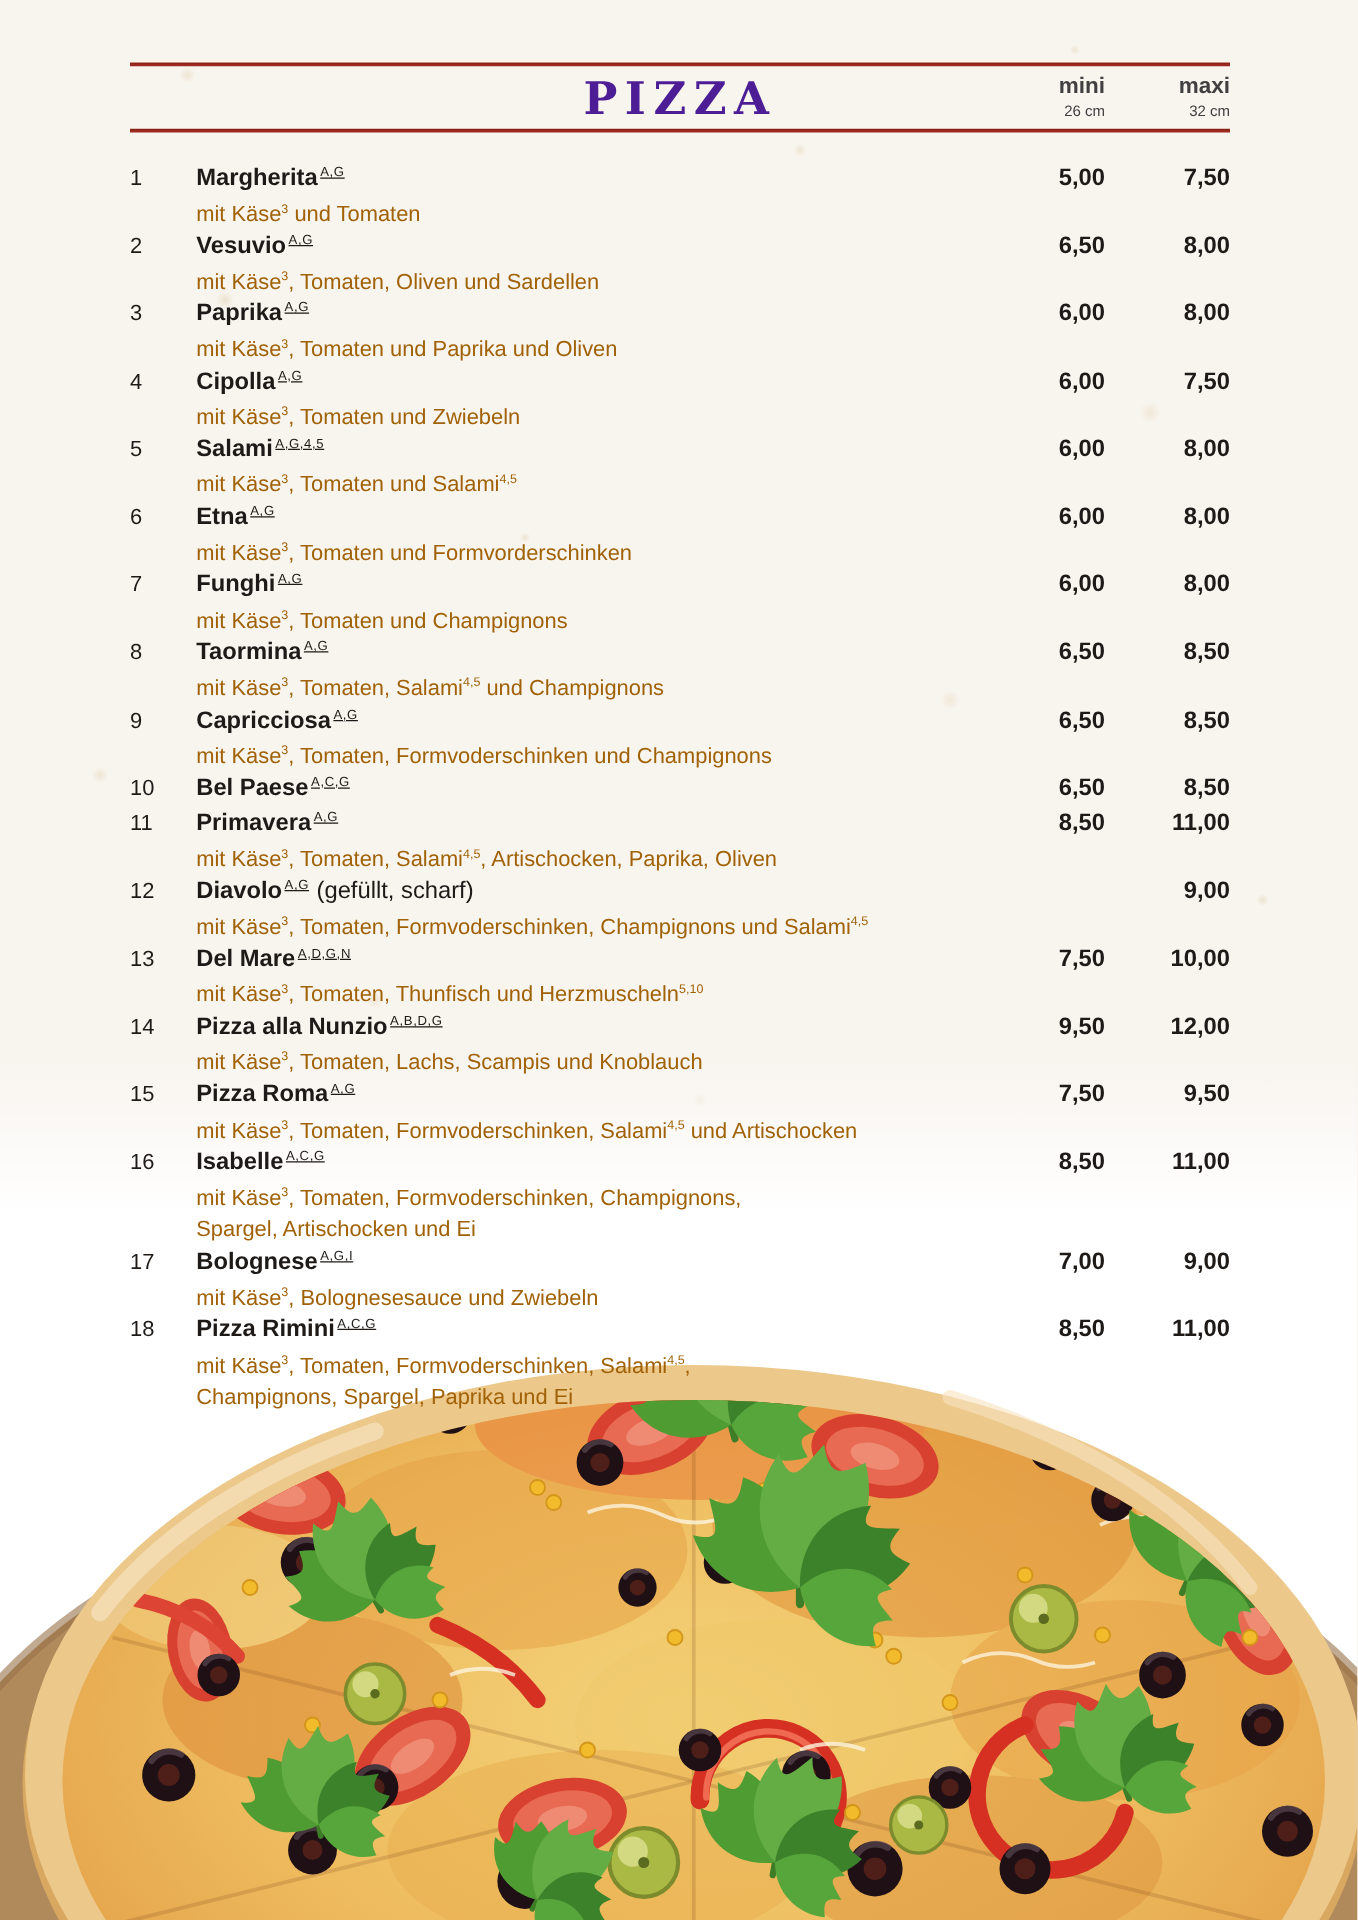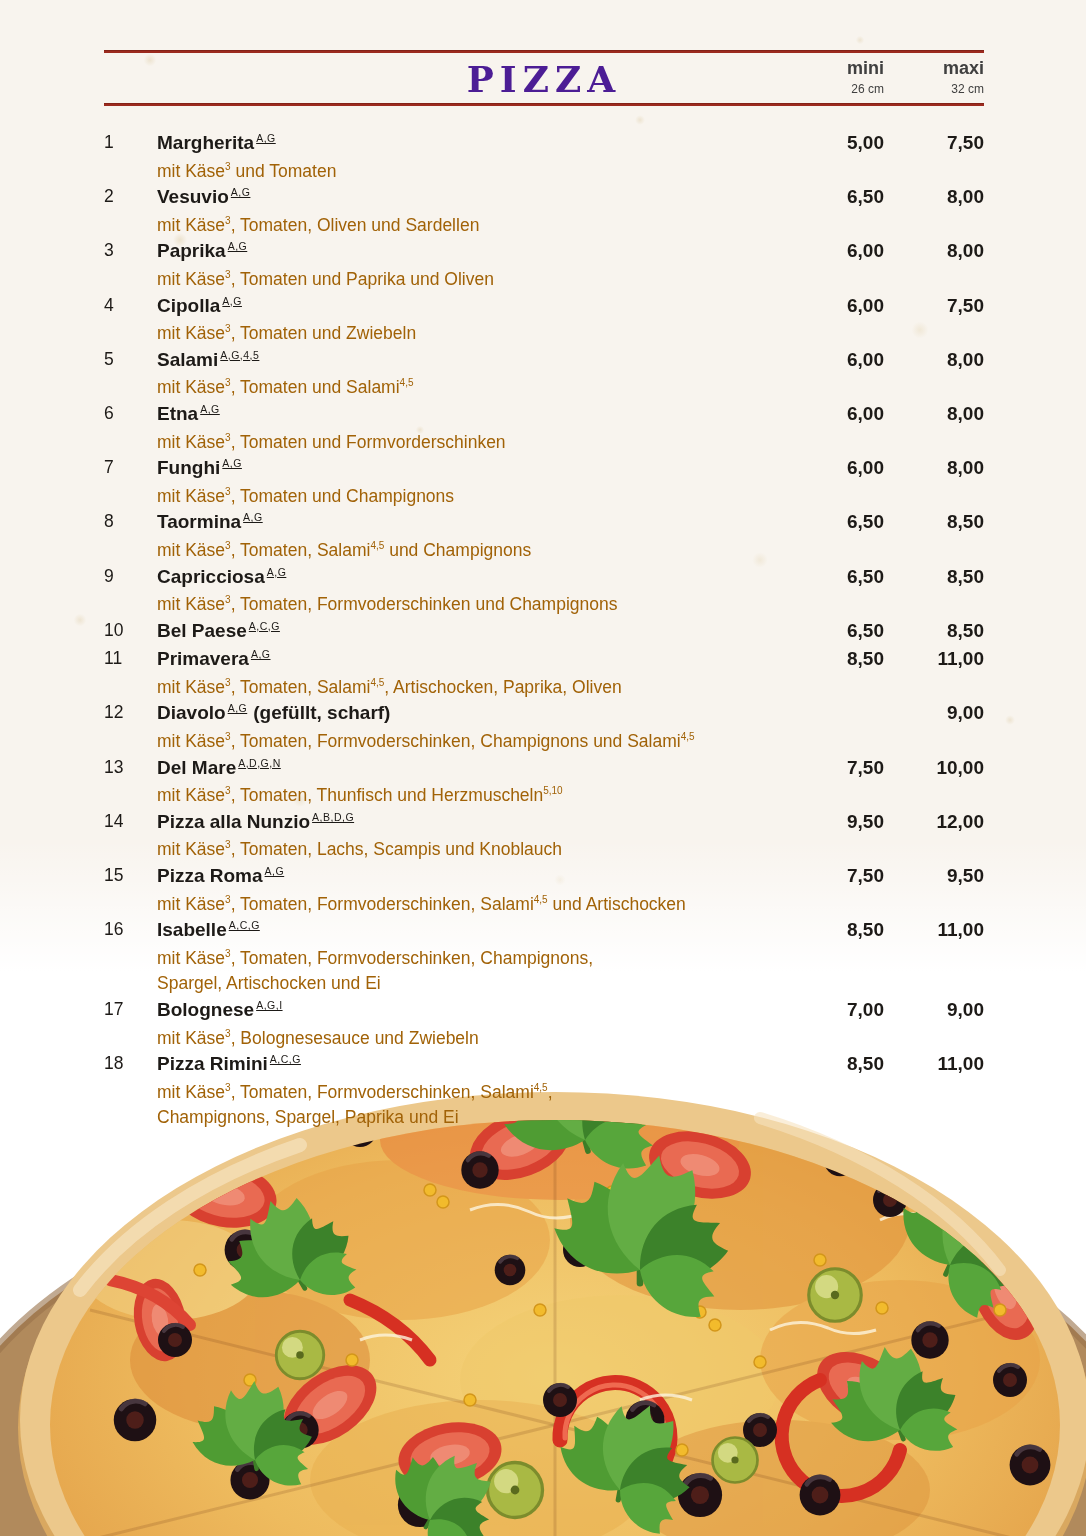--- a/index.html
+++ b/index.html
@@ -36,21 +36,21 @@
   }
   .col-head{position:absolute;top:5px;text-align:right;font-size:18px;line-height:21px;font-weight:700;color:#404040;}
   .col-head .size{font-weight:400;font-size:12px;}
   .col-head.mini{right:100px;width:90px;}
   .col-head.maxi{right:0;width:90px;}
   .menu-list{position:absolute;left:104px;top:130px;width:880px;z-index:2;}
   .item{display:grid;grid-template-columns:53px 1fr 95px 100px;}
   .num{font-size:17.5px;line-height:25.6px;}
   .name-line{font-size:19px;font-weight:700;line-height:25.6px;white-space:nowrap;}
   .name-line .sup{font-weight:400;font-size:10.5px;position:relative;top:-7px;margin-left:2px;letter-spacing:.5px;text-decoration:underline;}
-  .name-line .note{font-weight:700;margin-left:6px;}
+  .name-line .note{font-weight:400;margin-left:6px;}
   .desc{font-size:17.5px;line-height:25.6px;color:#a16207;white-space:nowrap;}
   .desc sup{font-size:10px;line-height:0;}
   .price{font-size:19px;font-weight:700;text-align:right;line-height:25.6px;}
   .photo{
     position:absolute;left:0;top:840px;width:1086px;height:696px;z-index:1;
     background:linear-gradient(to bottom, rgba(255,255,255,0) 0%, #ffffff 19%);
   }
   .photo svg{position:absolute;left:0;bottom:0;}
 </style>
 </head>

